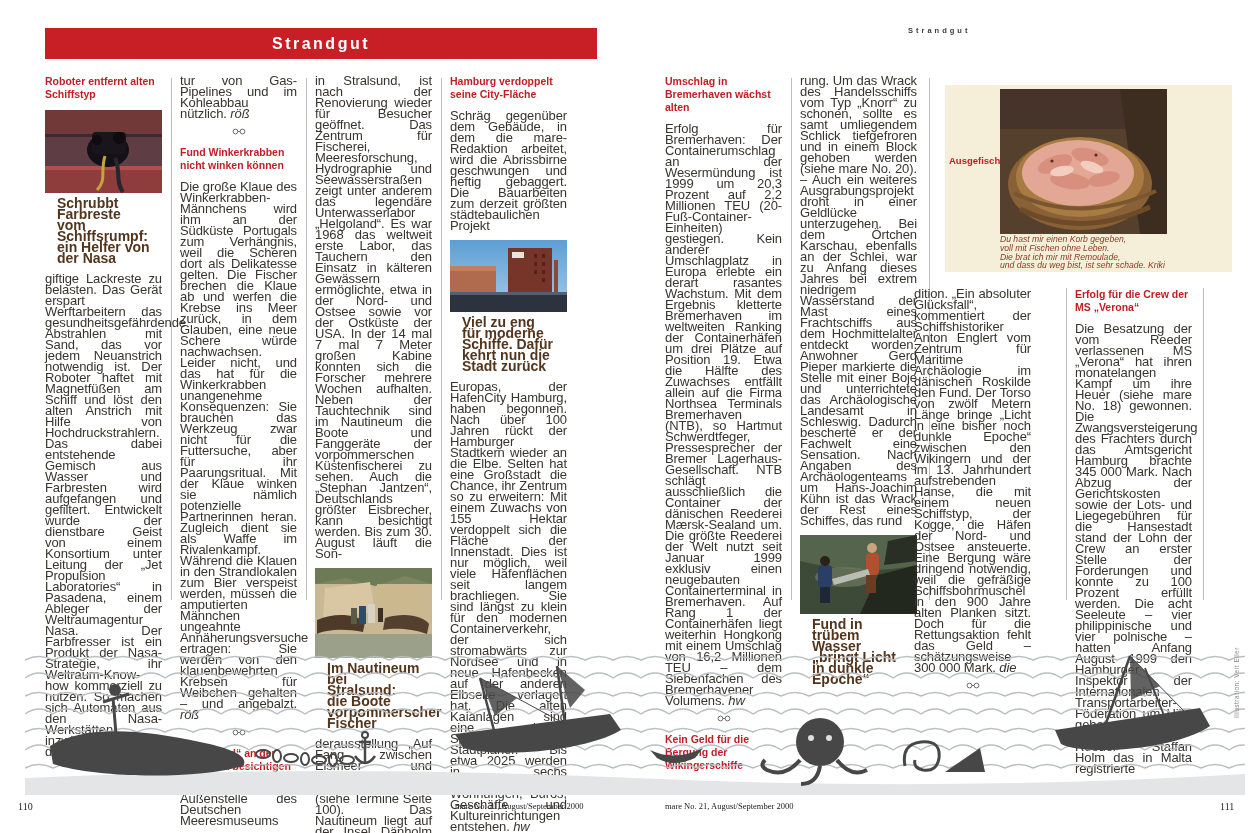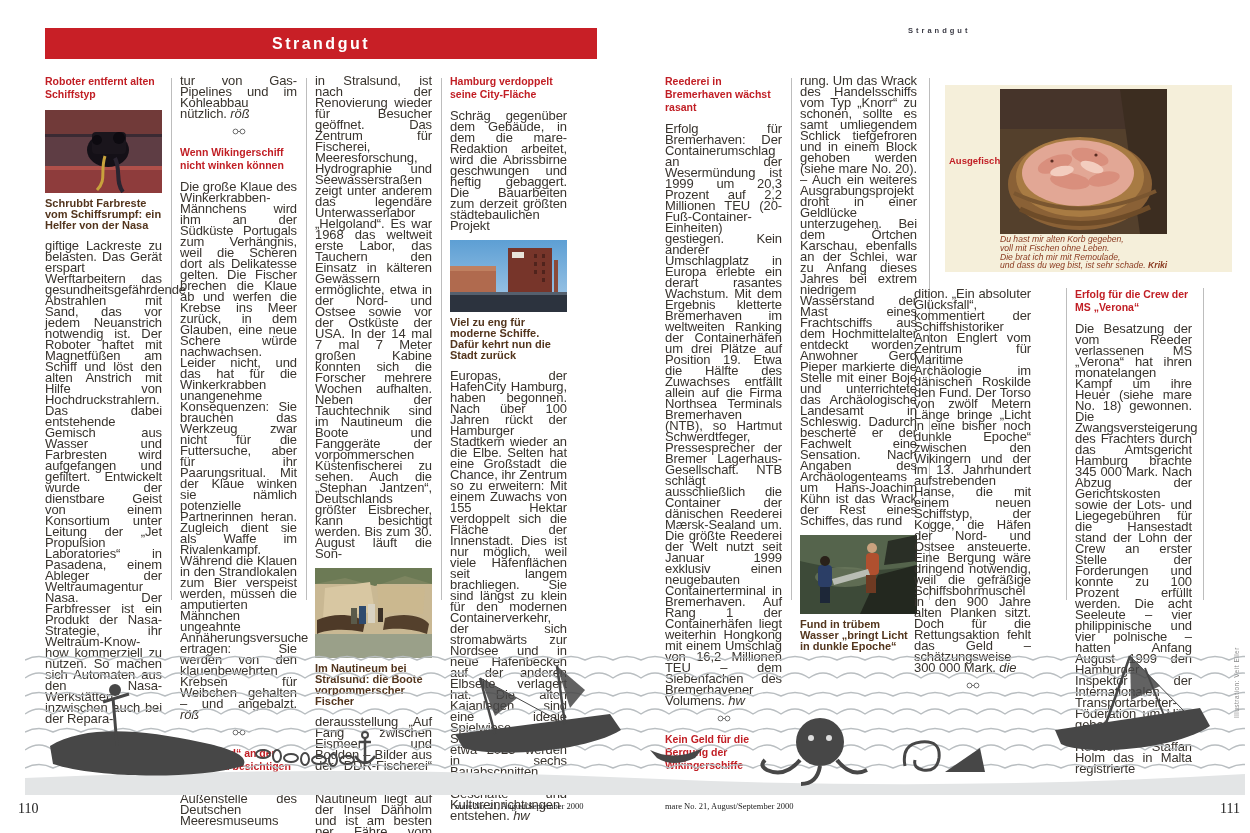--- a/index.html
+++ b/index.html
@@ -11,37 +11,37 @@
   .banner-title{color:#ffffff;font-weight:bold;font-size:16px;letter-spacing:2.5px;}
   .header-label{position:absolute;left:908px;top:26px;font-size:7.5px;font-weight:bold;
           letter-spacing:3px;color:#3a3a44;}
   
   .col{position:absolute;width:117px;top:75px;}
   .col-lower{top:288px;}
   .hl{font-size:10.5px;line-height:13px;font-weight:bold;color:#c11e24;margin:0 0 9px;}
   .p{font-size:13px;line-height:11px;letter-spacing:-0.1px;color:#38332d;text-align:justify;
      margin:0 0 9px;hyphens:auto;}
   .sig{font-style:italic;}
-  .cap{font-size:11px;line-height:11px;font-weight:bold;color:#53351d;margin:5px 0 9px;}
+  .cap{font-size:14px;line-height:11px;font-weight:bold;color:#53351d;margin:5px 12px 9px;}
   .photo{width:117px;overflow:hidden;margin:2px 0 0;line-height:0;}
   .orn{text-align:center;margin:3px 0 11px;line-height:0;}
   .rule{position:absolute;width:1px;background:#bdbdbd;}
   
   .catchbox{position:absolute;left:945px;top:85px;width:287px;height:187px;background:#f5efda;}
   .catchbox-label{position:absolute;left:4px;top:70px;font-size:9.5px;font-weight:bold;color:#c11e24;}
   .catchbox-photo{position:absolute;left:55px;top:4px;width:167px;height:145px;overflow:hidden;line-height:0;}
   .catchbox-cap{position:absolute;left:55px;top:150px;width:215px;font-size:8.6px;line-height:8.8px;
      font-style:italic;color:#8a3a20;}
-  .catchbox-cap .author{font-weight:bold;font-style:italic;text-align:center;}
+  .catchbox-cap .author{font-weight:normal;font-style:italic;text-align:center;}
   
   .sea{position:absolute;left:25px;top:638px;width:1220px;height:157px;line-height:0;}
   .credit{position:absolute;left:1233px;top:628px;font-size:6.5px;color:#8a8a8a;letter-spacing:.5px;
      writing-mode:vertical-rl;transform:rotate(180deg);height:90px;}
   
-  .folio{position:absolute;top:801px;font-size:14px;color:#222;font-family:"Liberation Serif",serif;}
+  .folio{position:absolute;top:801px;font-size:10px;color:#222;font-family:"Liberation Serif",serif;}
   .footer-issue{position:absolute;top:801px;font-size:8.5px;color:#222;font-family:"Liberation Serif",serif;}
 </style>
 </head>
 <body>
 
 <div class="page">
 
   <div class="banner">
     <span class="banner-title">Strandgut</span>
   </div>
@@ -79,21 +79,21 @@
 
   <div class="col" style="left:180px;">
     <p class="p"><span>tur von Gas-Pipelines und im Kohleabbau nützlich.</span> <i class="sig">röß</i></p>
     <div class="orn">
       <svg width="14" height="7" viewBox="0 0 14 7">
           <circle cx="3.5" cy="3.5" r="2.4" fill="none" stroke="#6b6b6b" stroke-width="1"></circle>
           <circle cx="10.5" cy="3.5" r="2.4" fill="none" stroke="#6b6b6b" stroke-width="1"></circle>
           <path d="M5.9 3.5 H8.1" stroke="#6b6b6b" stroke-width="1"></path>
         </svg>
     </div>
-    <div class="hl">Wenn Wikingerschiff nicht winken können</div>
+    <div class="hl">Fund Winkerkrabben nicht winken können</div>
     <p class="p"><span>Die große Klaue des Winkerkrabben-Männchens wird ihm an der Südküste Portugals zum Verhängnis, weil die Scheren dort als Delikatesse gelten. Die Fischer brechen die Klaue ab und werfen die Krebse ins Meer zurück, in dem Glauben, eine neue Schere würde nachwachsen. Leider nicht, und das hat für die Winkerkrabben unangenehme Konsequenzen: Sie brauchen das Werkzeug zwar nicht für die Futtersuche, aber für ihr Paarungsritual. Mit der Klaue winken sie nämlich potenzielle Partnerinnen heran. Zugleich dient sie als Waffe im Rivalenkampf. Während die Klauen in den Strandlokalen zum Bier verspeist werden, müssen die amputierten Männchen ungeahnte Annäherungsversuche ertragen: Sie werden von den klauenbewehrten Krebsen für Weibchen gehalten – und angebalzt.</span> <i class="sig">röß</i></p>
     <div class="orn">
       <svg width="14" height="7" viewBox="0 0 14 7">
           <circle cx="3.5" cy="3.5" r="2.4" fill="none" stroke="#6b6b6b" stroke-width="1"></circle>
           <circle cx="10.5" cy="3.5" r="2.4" fill="none" stroke="#6b6b6b" stroke-width="1"></circle>
           <path d="M5.9 3.5 H8.1" stroke="#6b6b6b" stroke-width="1"></path>
         </svg>
     </div>
     <div class="hl">„Helgoland“ an der Ostsee zu besichtigen</div>
     <p class="p">Das Nautineum, die Außenstelle des Deutschen Meeresmuseums</p>
@@ -149,21 +149,21 @@
         <rect x="104" y="20" width="4" height="38" fill="#8a4a3a"></rect>
         <rect y="52" width="117" height="20" fill="#2c333e"></rect>
         <rect y="52" width="117" height="3" fill="#55606e"></rect>
       </svg>
     </div>
     <div class="cap">Viel zu eng für moderne Schiffe. Dafür kehrt nun die Stadt zurück</div>
     <p class="p"><span>Europas, der HafenCity Hamburg, haben begonnen. Nach über 100 Jahren rückt der Hamburger Stadtkern wieder an die Elbe. Selten hat eine Großstadt die Chance, ihr Zentrum so zu erweitern: Mit einem Zuwachs von 155 Hektar verdoppelt sich die Fläche der Innenstadt. Dies ist nur möglich, weil viele Hafenflächen seit langem brachliegen. Sie sind längst zu klein für den modernen Containerverkehr, der sich stromabwärts zur Nordsee und in neue Hafenbecken auf der anderen Elbseite verlagert hat. Die alten Kaianlagen sind eine ideale Spielwiese für Stadtplaner. Bis etwa 2025 werden in sechs Bauabschnitten Wohnungen, Büros, Geschäfte und Kultureinrichtungen entstehen.</span> <i class="sig">hw</i></p>
   </div>
 
   <div class="col" style="left:665px;">
-    <div class="hl">Reederei in Bremerhaven wächst rasant</div>
+    <div class="hl">Umschlag in Bremerhaven wächst alten</div>
     <p class="p"><span>Erfolg für Bremerhaven: Der Containerumschlag an der Wesermündung ist 1999 um 20,3 Prozent auf 2,2 Millionen TEU (20-Fuß-Container-Einheiten) gestiegen. Kein anderer Umschlagplatz in Europa erlebte ein derart rasantes Wachstum. Mit dem Ergebnis kletterte Bremerhaven im weltweiten Ranking der Containerhäfen um drei Plätze auf Position 19. Etwa die Hälfte des Zuwachses entfällt allein auf die Firma Northsea Terminals Bremerhaven (NTB), so Hartmut Schwerdtfeger, Pressesprecher der Bremer Lagerhaus-Gesellschaft. NTB schlägt ausschließlich die Container der dänischen Reederei Mærsk-Sealand um. Die größte Reederei der Welt nutzt seit Januar 1999 exklusiv einen neugebauten Containerterminal in Bremerhaven. Auf Rang 1 der Containerhäfen liegt weiterhin Hongkong mit einem Umschlag von 16,2 Millionen TEU – dem Siebenfachen des Bremerhavener Volumens.</span> <i class="sig">hw</i></p>
     <div class="orn">
       <svg width="14" height="7" viewBox="0 0 14 7">
           <circle cx="3.5" cy="3.5" r="2.4" fill="none" stroke="#6b6b6b" stroke-width="1"></circle>
           <circle cx="10.5" cy="3.5" r="2.4" fill="none" stroke="#6b6b6b" stroke-width="1"></circle>
           <path d="M5.9 3.5 H8.1" stroke="#6b6b6b" stroke-width="1"></path>
         </svg>
     </div>
     <div class="hl">Kein Geld für die Bergung der Wikingerschiffe</div>
   </div>
@@ -209,21 +209,21 @@
           <ellipse cx="62" cy="82" rx="12" ry="5" transform="rotate(-10 62 82)"></ellipse>
           <ellipse cx="92" cy="78" rx="12" ry="5" transform="rotate(20 92 78)"></ellipse>
         </g>
         <circle cx="52" cy="72" r="1.6" fill="#5a2d22"></circle>
         <circle cx="96" cy="66" r="1.6" fill="#5a2d22"></circle>
         <path d="M14 104 Q80 136 156 102" stroke="#7a5630" stroke-width="4" fill="none"></path>
         <path d="M20 120 Q80 150 150 118" stroke="#6d4b28" stroke-width="5" fill="none"></path>
       </svg>
     </div>
     <div class="catchbox-cap">
-      <div>Du hast mir alten Korb gegeben,</div>
+      <div>Du hast mir einen Korb gegeben,</div>
       <div>voll mit Fischen ohne Leben.</div>
       <div>Die brat ich mir mit Remoulade,</div>
       <div><span>und dass du weg bist, ist sehr schade.</span> <span class="author">Kriki</span></div>
     </div>
   </div>
 
   <div class="col col-lower" style="left:914px;">
     <p class="p"><span>dition. „Ein absoluter Glücksfall“, kommentiert der Schiffshistoriker Anton Englert vom Zentrum für Maritime Archäologie im dänischen Roskilde den Fund. Der Torso von zwölf Metern Länge bringe „Licht in eine bisher noch dunkle Epoche“ zwischen den Wikingern und der im 13. Jahrhundert aufstrebenden Hanse, die mit einem neuen Schiffstyp, der Kogge, die Häfen der Nord- und Ostsee ansteuerte. Eine Bergung wäre dringend notwendig, weil die gefräßige Schiffsbohrmuschel in den 900 Jahre alten Planken sitzt. Doch für die Rettungsaktion fehlt das Geld – schätzungsweise 300 000 Mark.</span> <i class="sig">die</i></p>
     <div class="orn">
       <svg width="14" height="7" viewBox="0 0 14 7">

